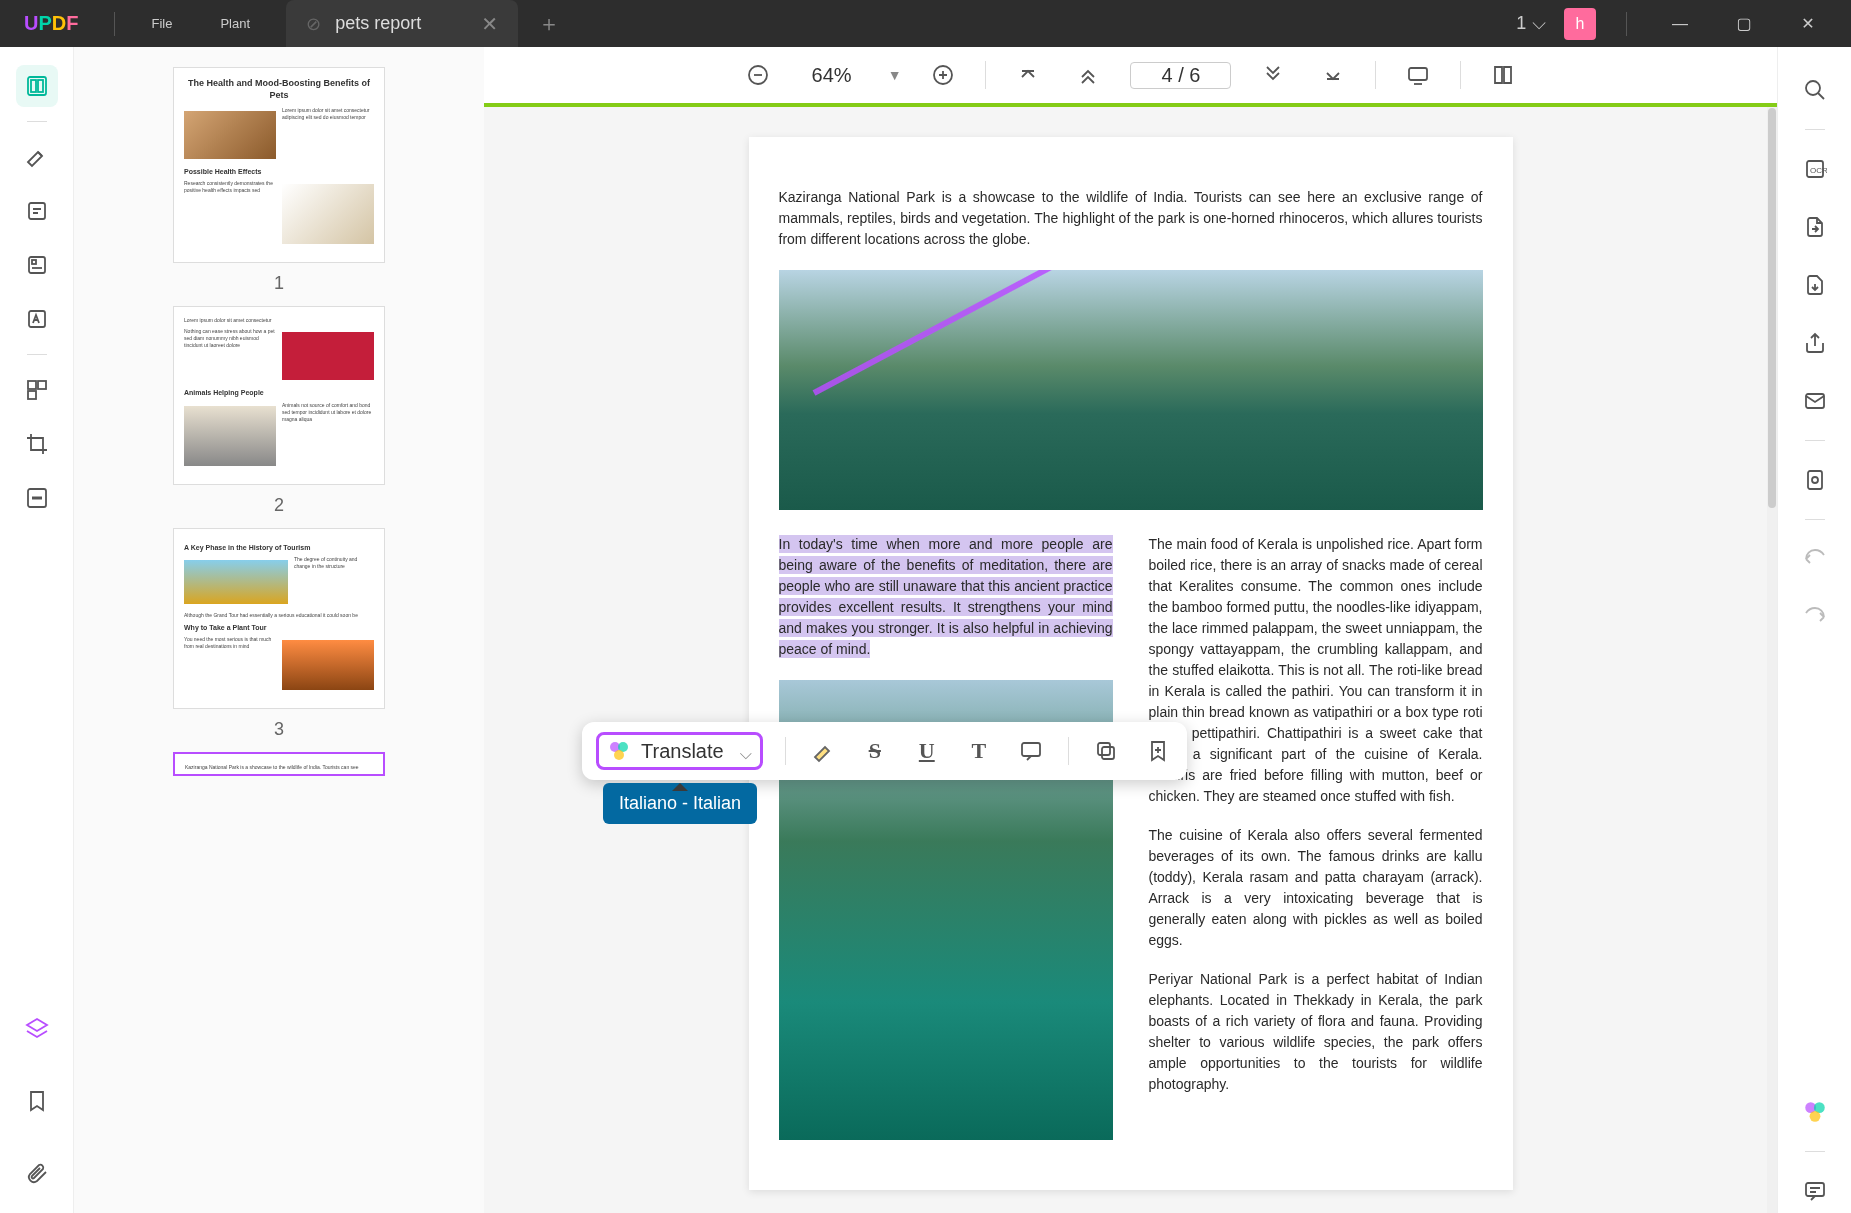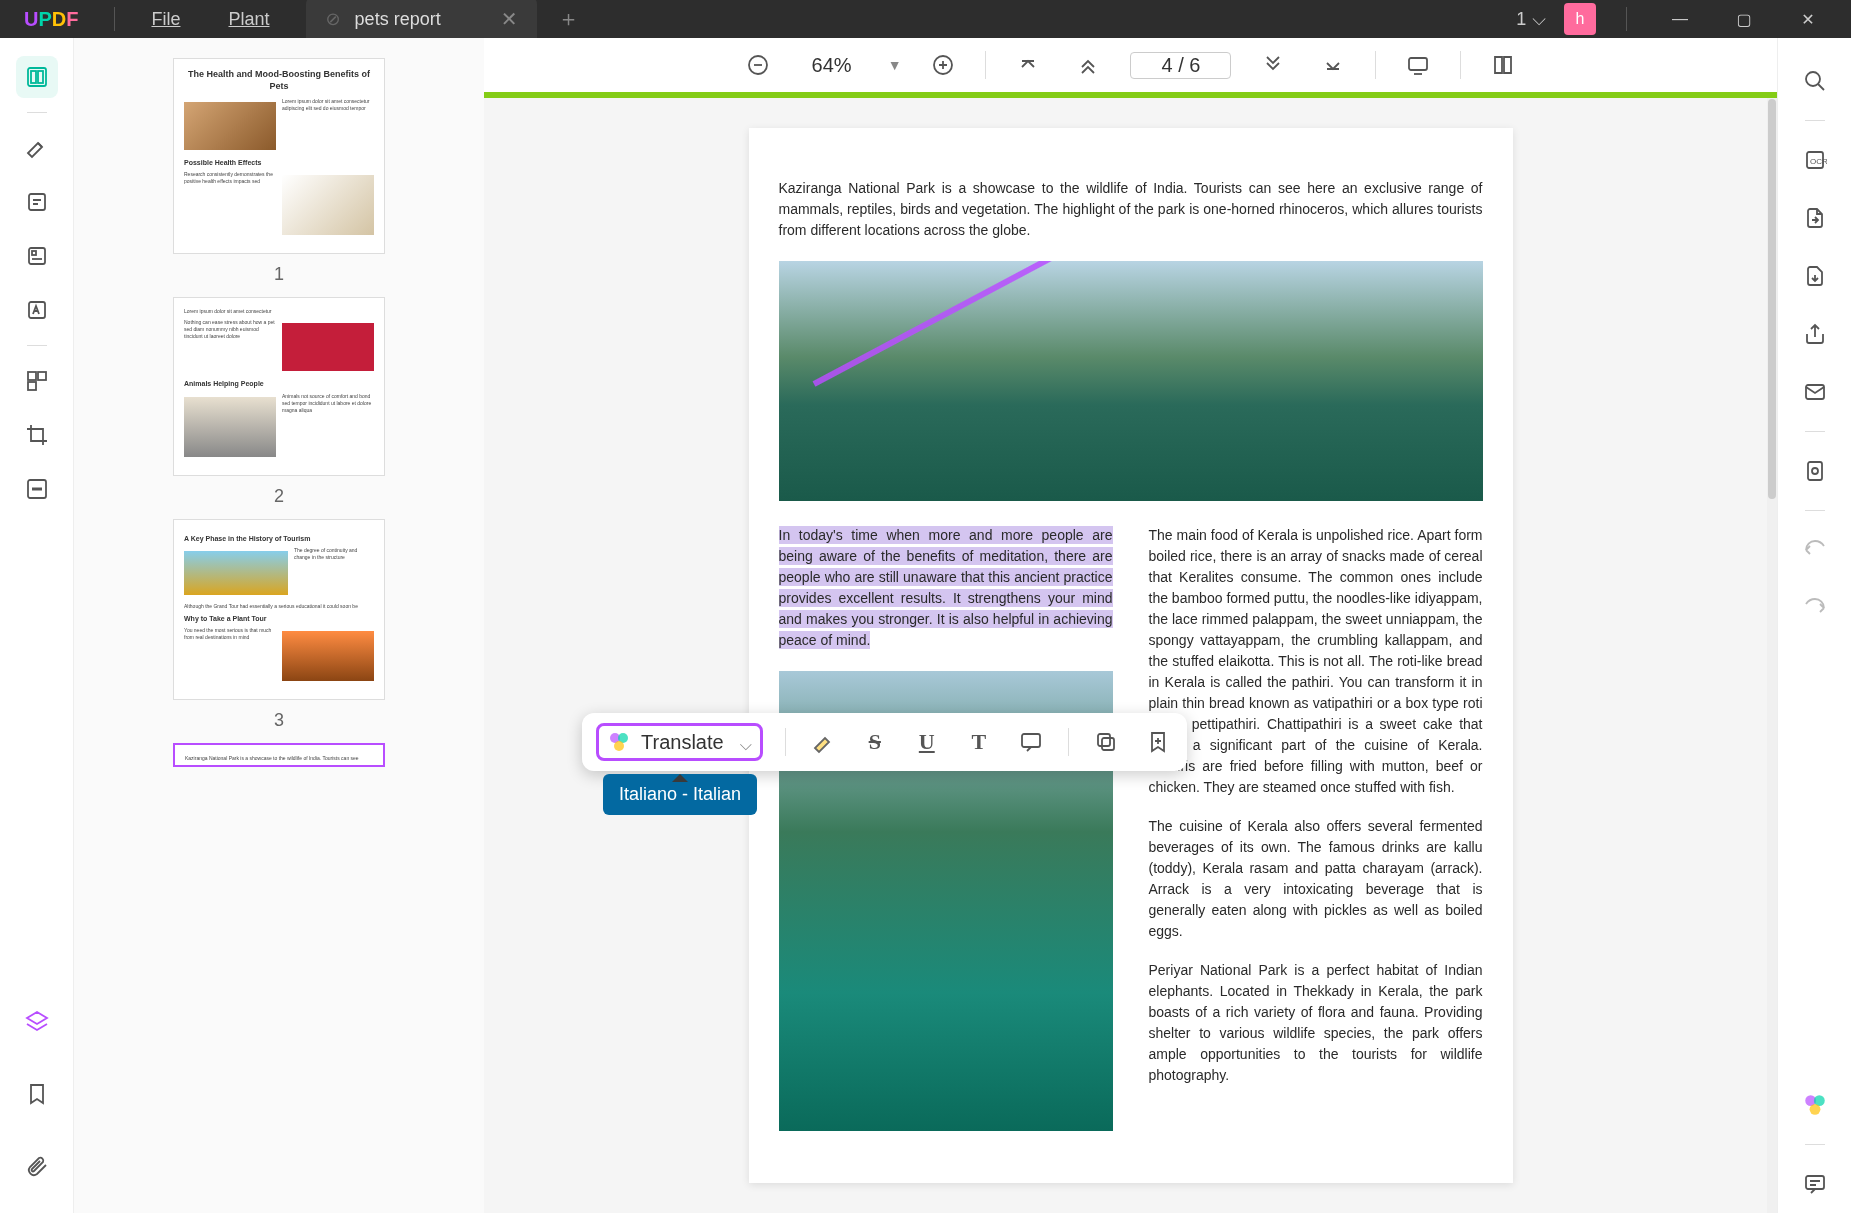--- a/index.html
+++ b/index.html
@@ -1,27 +1,27 @@
 <!DOCTYPE html>
 <html><head>
 <meta charset="utf-8">
 <style>
 * { margin: 0; padding: 0; box-sizing: border-box; font-family: -apple-system, BlinkMacSystemFont, 'Segoe UI', sans-serif; }
 body { background: #f0f0f0; overflow: hidden; }
 .app { width: 1851px; height: 1213px; display: flex; flex-direction: column; background: #fff; }
 
 
-.titlebar { height: 38px; background: #2d2d2d; display: flex; align-items: center; color: #ccc; }
+.titlebar { height: 47px; background: #2d2d2d; display: flex; align-items: center; color: #ccc; }
 .logo { padding: 0 24px; font-weight: bold; font-size: 20px; }
 .logo .u { color: #b84dff; }
 .logo .p { color: #00d4aa; }
 .logo .d { color: #ffc107; }
 .logo .f { color: #ff6b9d; }
 .divider-v { width: 1px; height: 24px; background: #555; margin: 0 12px; }
-.menu-item { padding: 0 24px; font-size: 18px; cursor: pointer; text-decoration: underline; }
+.menu-item { padding: 0 24px; font-size: 13px; cursor: pointer; }
 .tab { display: flex; align-items: center; background: #3a3a3a; height: 47px; padding: 0 20px; border-radius: 8px 8px 0 0; margin-left: 12px; }
 .tab-icon { color: #666; margin-right: 14px; font-size: 18px; }
 .tab-title { color: #ddd; font-size: 18px; }
 .tab-close { margin-left: 60px; color: #888; font-size: 20px; cursor: pointer; }
 .tab-add { margin-left: 20px; color: #888; font-size: 22px; cursor: pointer; }
 .titlebar-right { margin-left: auto; display: flex; align-items: center; gap: 18px; padding-right: 20px; }
 .win-count { color: #ccc; font-size: 18px; display: flex; align-items: center; gap: 6px; }
 .avatar { width: 32px; height: 32px; background: #ff6b9d; border-radius: 4px; display: flex; align-items: center; justify-content: center; color: #fff; font-size: 16px; }
 .win-btn { width: 46px; height: 32px; display: flex; align-items: center; justify-content: center; color: #ccc; cursor: pointer; font-size: 16px; }
 
@@ -45,21 +45,21 @@
 .thumb-num { text-align: center; color: #666; font-size: 18px; margin-top: 10px; }
 .thumb-title { font-size: 9px; font-weight: bold; text-align: center; margin-bottom: 6px; }
 .thumb-subtitle { font-size: 7px; font-weight: bold; margin: 4px 0; }
 .thumb-img { background: linear-gradient(135deg, #8b7355, #c9a876); margin: 4px 0; }
 .thumb-row { display: flex; gap: 6px; margin: 4px 0; }
 .thumb-col { flex: 1; }
 .thumb-text { font-size: 5px; color: #444; line-height: 1.4; }
 
 
 .center { flex: 1; display: flex; flex-direction: column; }
-.toolbar-top { height: 60px; display: flex; align-items: center; justify-content: center; gap: 24px; padding: 0 20px; border-bottom: 6px solid #84cc16; }
+.toolbar-top { height: 60px; display: flex; align-items: center; justify-content: center; gap: 24px; padding: 0 20px; border-bottom: 4px solid #84cc16; }
 .tb-btn { width: 36px; height: 36px; display: flex; align-items: center; justify-content: center; color: #555; cursor: pointer; }
 .zoom-text { font-size: 20px; color: #333; padding: 0 12px; }
 .zoom-dropdown { color: #888; cursor: pointer; font-size: 14px; }
 .tb-sep { width: 1px; height: 28px; background: #ddd; }
 .page-box { border: 1px solid #ccc; padding: 1px 30px; font-size: 20px; color: #333; border-radius: 4px; }
 
 .doc-area { flex: 1; overflow: auto; background: #f5f5f5; display: flex; justify-content: center; padding: 30px 0; position: relative; }
 .page { width: 764px; background: #fff; box-shadow: 0 2px 8px rgba(0,0,0,0.1); padding: 50px 30px; font-size: 14px; color: #2a2a2a; line-height: 1.5; text-align: justify; }
 .page-img { width: 100%; height: 240px; margin: 20px 0; position: relative; overflow: hidden; }
 .mountain-img { background: linear-gradient(180deg, #b8d4e3 0%, #5a8a6a 40%, #2a6a5a 60%, #1a5a4a 100%); }

